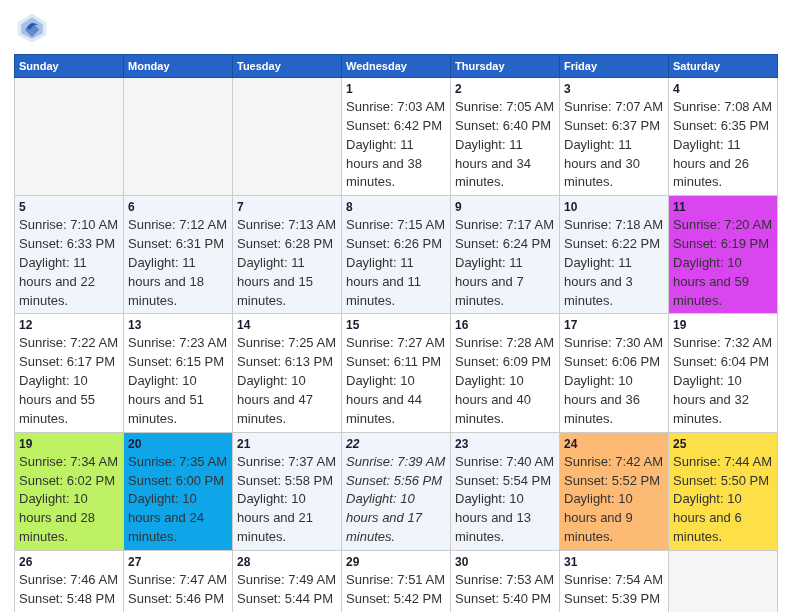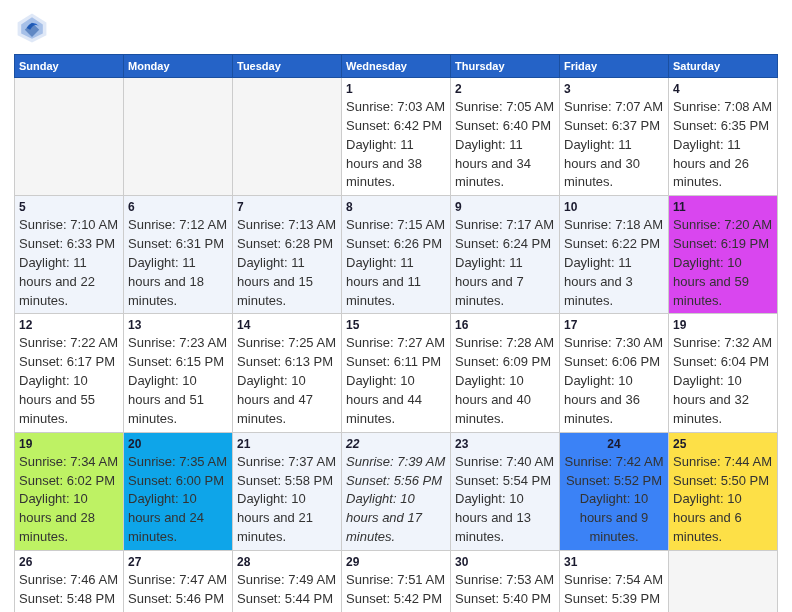--- a/index.html
+++ b/index.html
@@ -316,21 +316,21 @@
         </div>
       </td>
           <td style="background: rgb(240, 244, 251);">
         <span class="day-number">23</span>
         <div class="day-info">
           Sunrise: 7:40 AM<br>
           Sunset: 5:54 PM<br>
           Daylight: 10 hours and 13 minutes.
         </div>
       </td>
-          <td style="background: #3b82f6; text-align: center;">
+          <td style="background: #fdba74;">
         <span class="day-number">24</span>
         <div class="day-info">
           Sunrise: 7:42 AM<br>
           Sunset: 5:52 PM<br>
           Daylight: 10 hours and 9 minutes.
         </div>
       </td>
           <td style="background: #fde047;">
         <span class="day-number">25</span>
         <div class="day-info">

